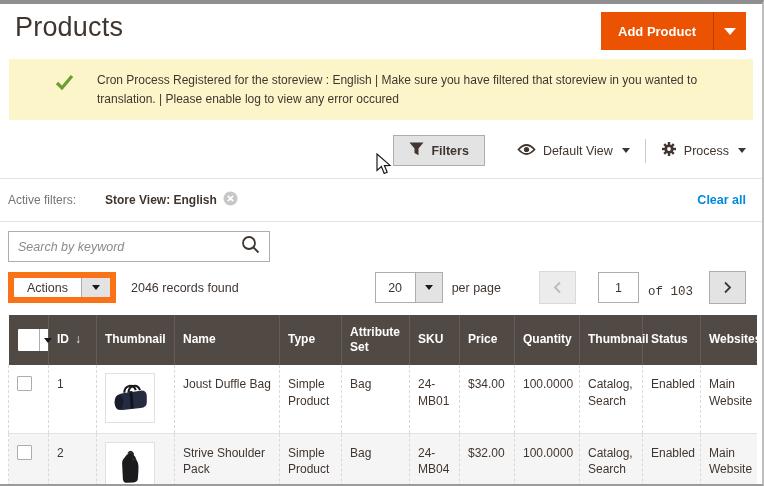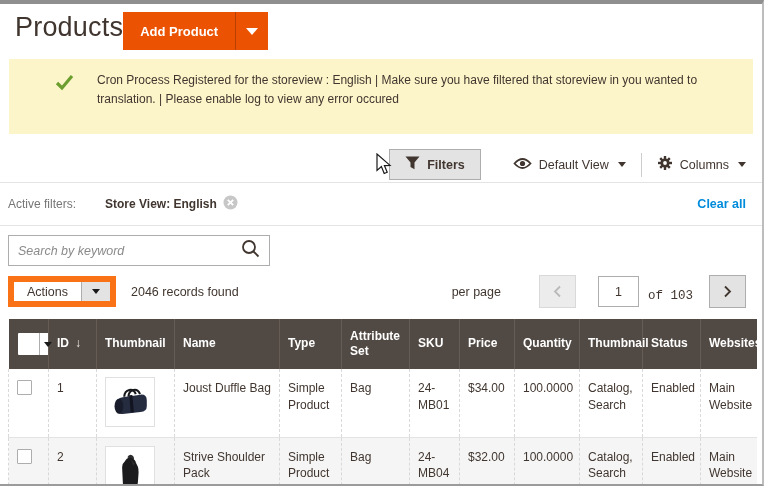--- a/index.html
+++ b/index.html
@@ -9,33 +9,33 @@
     background:#fff;
     color:#41362f;
     position:relative;
     overflow:hidden;
     border-top:4px solid #8f8f8f;
     border-right:2px solid #bdbdbd;
     border-bottom:2px solid #9b9b9b;
   }
 
   
-  .page-header { display:flex; align-items:flex-start; padding:8px 16px 0 15px; }
+  .page-header { display:flex; justify-content:space-between; align-items:flex-start; padding:8px 16px 0 15px; }
   .page-title { font-size:27px; font-weight:400; color:#41362f; letter-spacing:.2px; }
   .add-split { display:flex; height:38px; cursor:pointer; }
   .add-main { background:#eb5202; color:#fff; font-weight:700; font-size:13px; padding:4px 17px; display:flex; align-items:center; border:none; font-family:inherit; cursor:pointer; }
   .add-caret { background:#eb5202; width:33px; border:none; border-left:1px solid #b84002; display:flex; align-items:center; justify-content:center; cursor:pointer; }
   .caret-down-white { width:0; height:0; border-left:6px solid transparent; border-right:6px solid transparent; border-top:7px solid #fff; }
 
   
-  .notice { margin:9px 9px 0 9px; background:#fcf5c9; padding:12px 24px 26px 88px; position:relative; font-size:12px; line-height:1.55; color:#41362f; }
+  .notice { margin:9px 9px 0 9px; background:#fcf5c9; padding:12px 24px 12px 88px; position:relative; font-size:12px; line-height:1.55; color:#41362f; }
   .notice .check-wrap { position:absolute; left:46px; top:15px; }
 
   
-  .toolbar { display:flex; justify-content:flex-end; align-items:center; padding:15px 16px 2px 0; border-bottom:1px solid #e3e3e3; }
+  .toolbar { display:flex; justify-content:flex-end; align-items:center; padding:15px 16px 12px 0; border-bottom:1px solid #e3e3e3; }
   .filters-btn { display:flex; align-items:center; gap:7px; background:#e3e3e3; border:1px solid #adadad; padding:0 15px; height:31px; font-size:12.5px; font-weight:600; color:#41362f; font-family:inherit; cursor:pointer; margin-right:32px; }
   .tool-ctrl { display:flex; align-items:center; gap:7px; font-size:12.5px; color:#41362f; cursor:pointer; }
   .caret-down-dark { width:0; height:0; border-left:4px solid transparent; border-right:4px solid transparent; border-top:5px solid #41362f; margin-left:2px; }
   .tool-divider { width:1px; height:24px; background:#ccc; margin:0 15px; }
 
   
   .active-filters { display:flex; align-items:center; padding:12px 16px 12px 8px; border-bottom:1px solid #e3e3e3; font-size:12px; }
   .af-label { color:#757575; }
   .af-tag { margin-left:29px; font-weight:700; color:#41362f; display:flex; align-items:center; gap:6px; }
   .clear-all { margin-left:auto; color:#008bdb; font-weight:600; text-decoration:none; font-size:12.5px; cursor:pointer; }
@@ -134,21 +134,21 @@
         <g stroke="#41362f" stroke-width="2.4">
             <line x1="8" y1="1" x2="8" y2="15"></line>
             <line x1="1" y1="8" x2="15" y2="8"></line>
             <line x1="3.2" y1="3.2" x2="12.8" y2="12.8"></line>
             <line x1="12.8" y1="3.2" x2="3.2" y2="12.8"></line>
           </g>
         <circle cx="8" cy="8" r="4.6" fill="#41362f"></circle>
           <circle cx="8" cy="8" r="1.9" fill="#fff"></circle>
       </svg>
     </span>
-    <span>Columns</span>
+    <span>Process</span>
     <span class="caret-down-dark"></span>
   </div>
 </div>
 
 <div class="active-filters">
   <span class="af-label">Active filters:</span>
   <span class="af-tag">
     <span>Store View: English</span>
     <span>
       <svg width="15" height="15" viewBox="0 0 15 15">
@@ -178,20 +178,26 @@
 <div class="controls-row">
   <div class="actions-split">
     <button class="actions-main">Actions</button>
     <button class="actions-caret">
       <span class="caret-down-black"></span>
     </button>
   </div>
   <span class="records">2046 records found</span>
 
   <div class="pager">
+    <div class="pp-select">
+      <span class="pp-value">20</span>
+      <span class="pp-caret">
+        <span class="caret-down-black"></span>
+      </span>
+    </div>
     <span class="pp-label">per page</span>
 
     <button class="pg-prev">
       <svg width="9" height="13" viewBox="0 0 9 13">
           <polyline points="7,1.5 2,6.5 7,11.5" fill="none" stroke="#b9b9b9" stroke-width="1.8"></polyline>
         </svg>
     </button>
     <input class="pg-input" type="text" value="1" style="">
     <span class="pg-of">of 103</span>
     <button class="pg-next">

